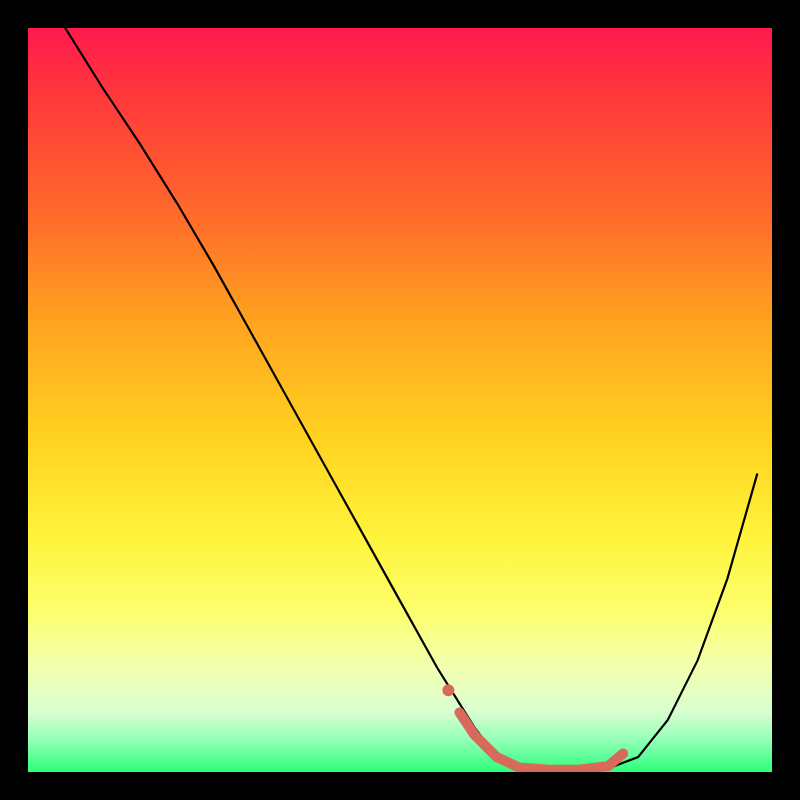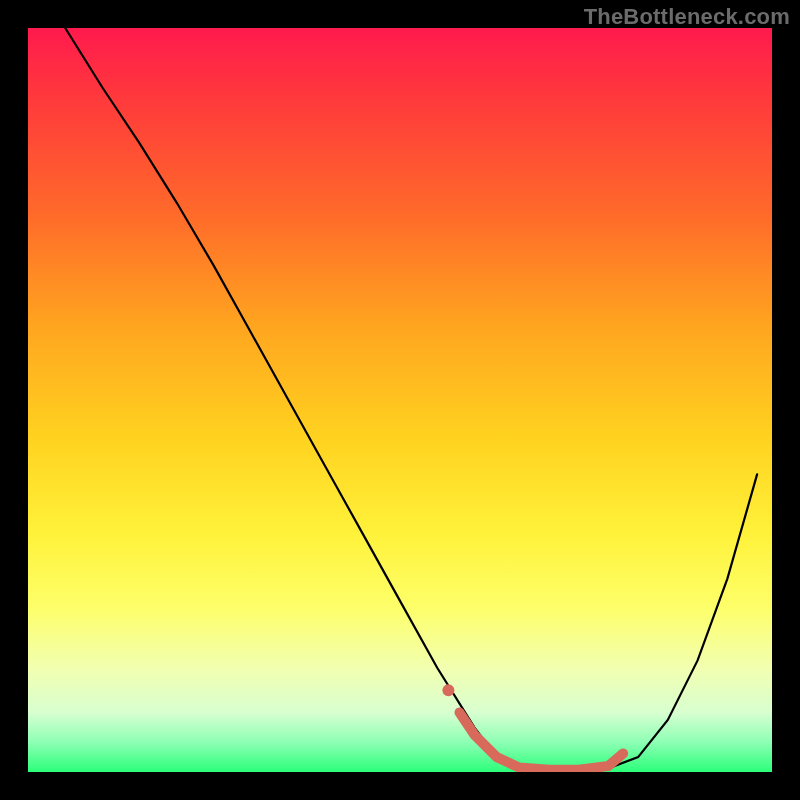--- a/index.html
+++ b/index.html
@@ -60,14 +60,13 @@
 <body>
 
 <div class="frame">
   <div class="plot">
     <svg class="curve" viewBox="0 0 744 744" preserveAspectRatio="none">
       <path id="main-curve" fill="none" stroke="#000" stroke-width="2.2" stroke-linecap="round" d="M37.2 0.0 L74.4 59.5 L111.6 115.3 L148.8 174.8 L186.0 238.1 L223.2 305.0 L260.4 372.0 L297.6 439.0 L334.8 505.9 L372.0 572.9 L409.2 639.8 L446.4 699.4 L468.7 729.1 L491.0 740.3 L520.8 742.5 L550.6 742.5 L580.3 740.3 L610.1 729.1 L639.8 691.9 L669.6 632.4 L699.4 550.6 L729.1 446.4"></path>
       <path id="highlight-curve" fill="none" stroke="#d86a5c" stroke-width="10" stroke-linecap="round" d="M431.5 684.5 L446.4 706.8 L468.7 729.1 L491.0 739.5 L520.8 741.8 L550.6 741.8 L580.3 738.0 L595.2 725.4"></path>
       <circle id="highlight-dot" r="6" fill="#d86a5c" cx="420.4" cy="662.2"></circle>
     </svg>
   </div>
-  <div class="watermark">TheBottleneck.com</div>
 </div>
 
 </body></html>

